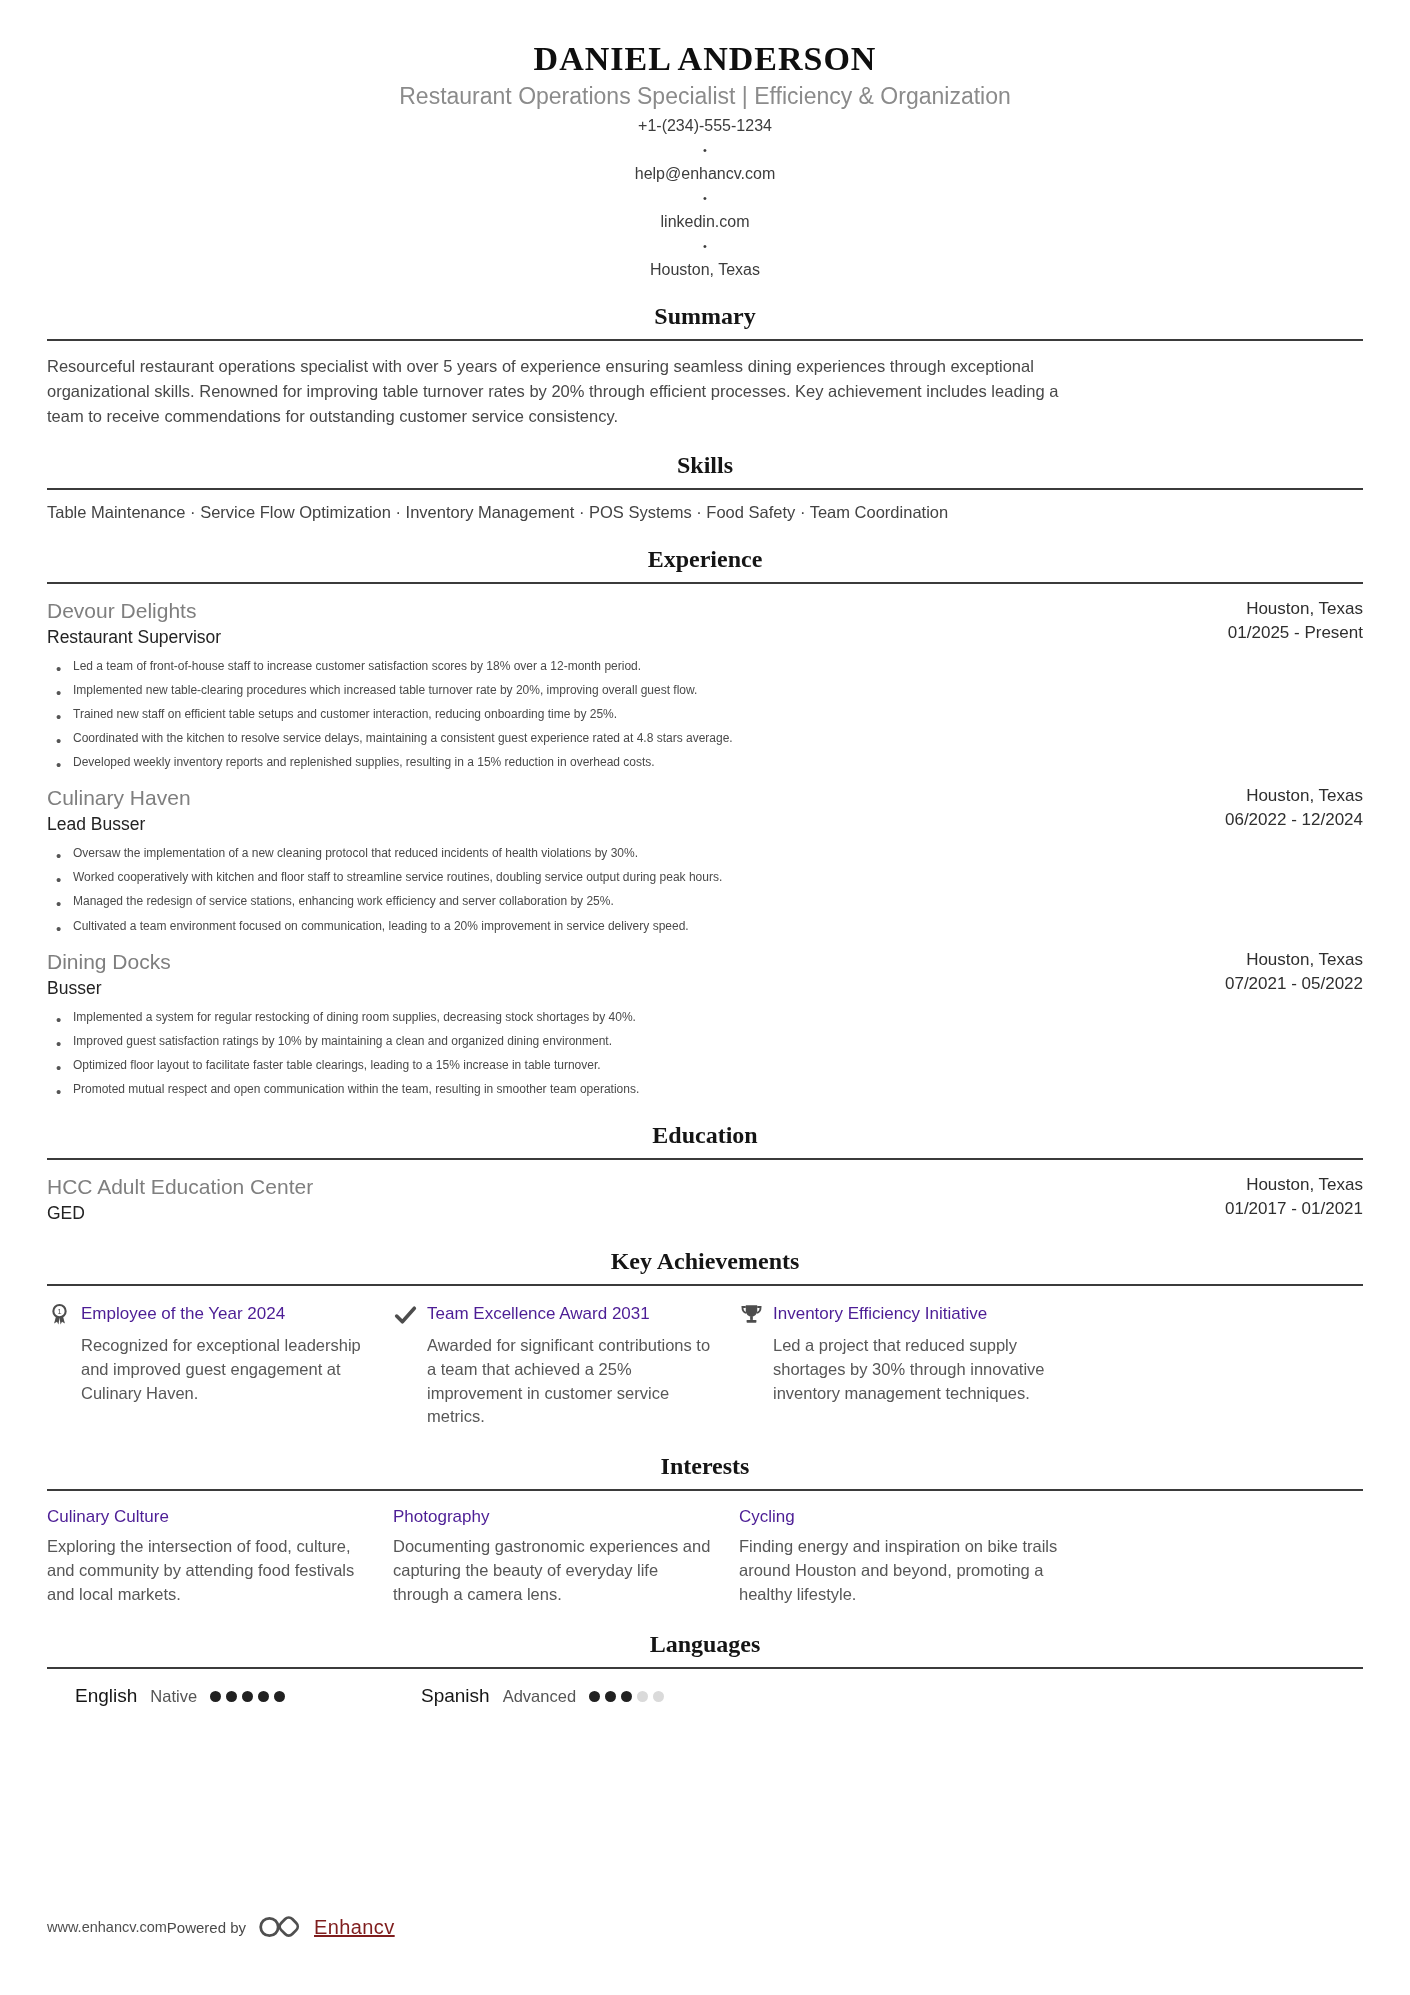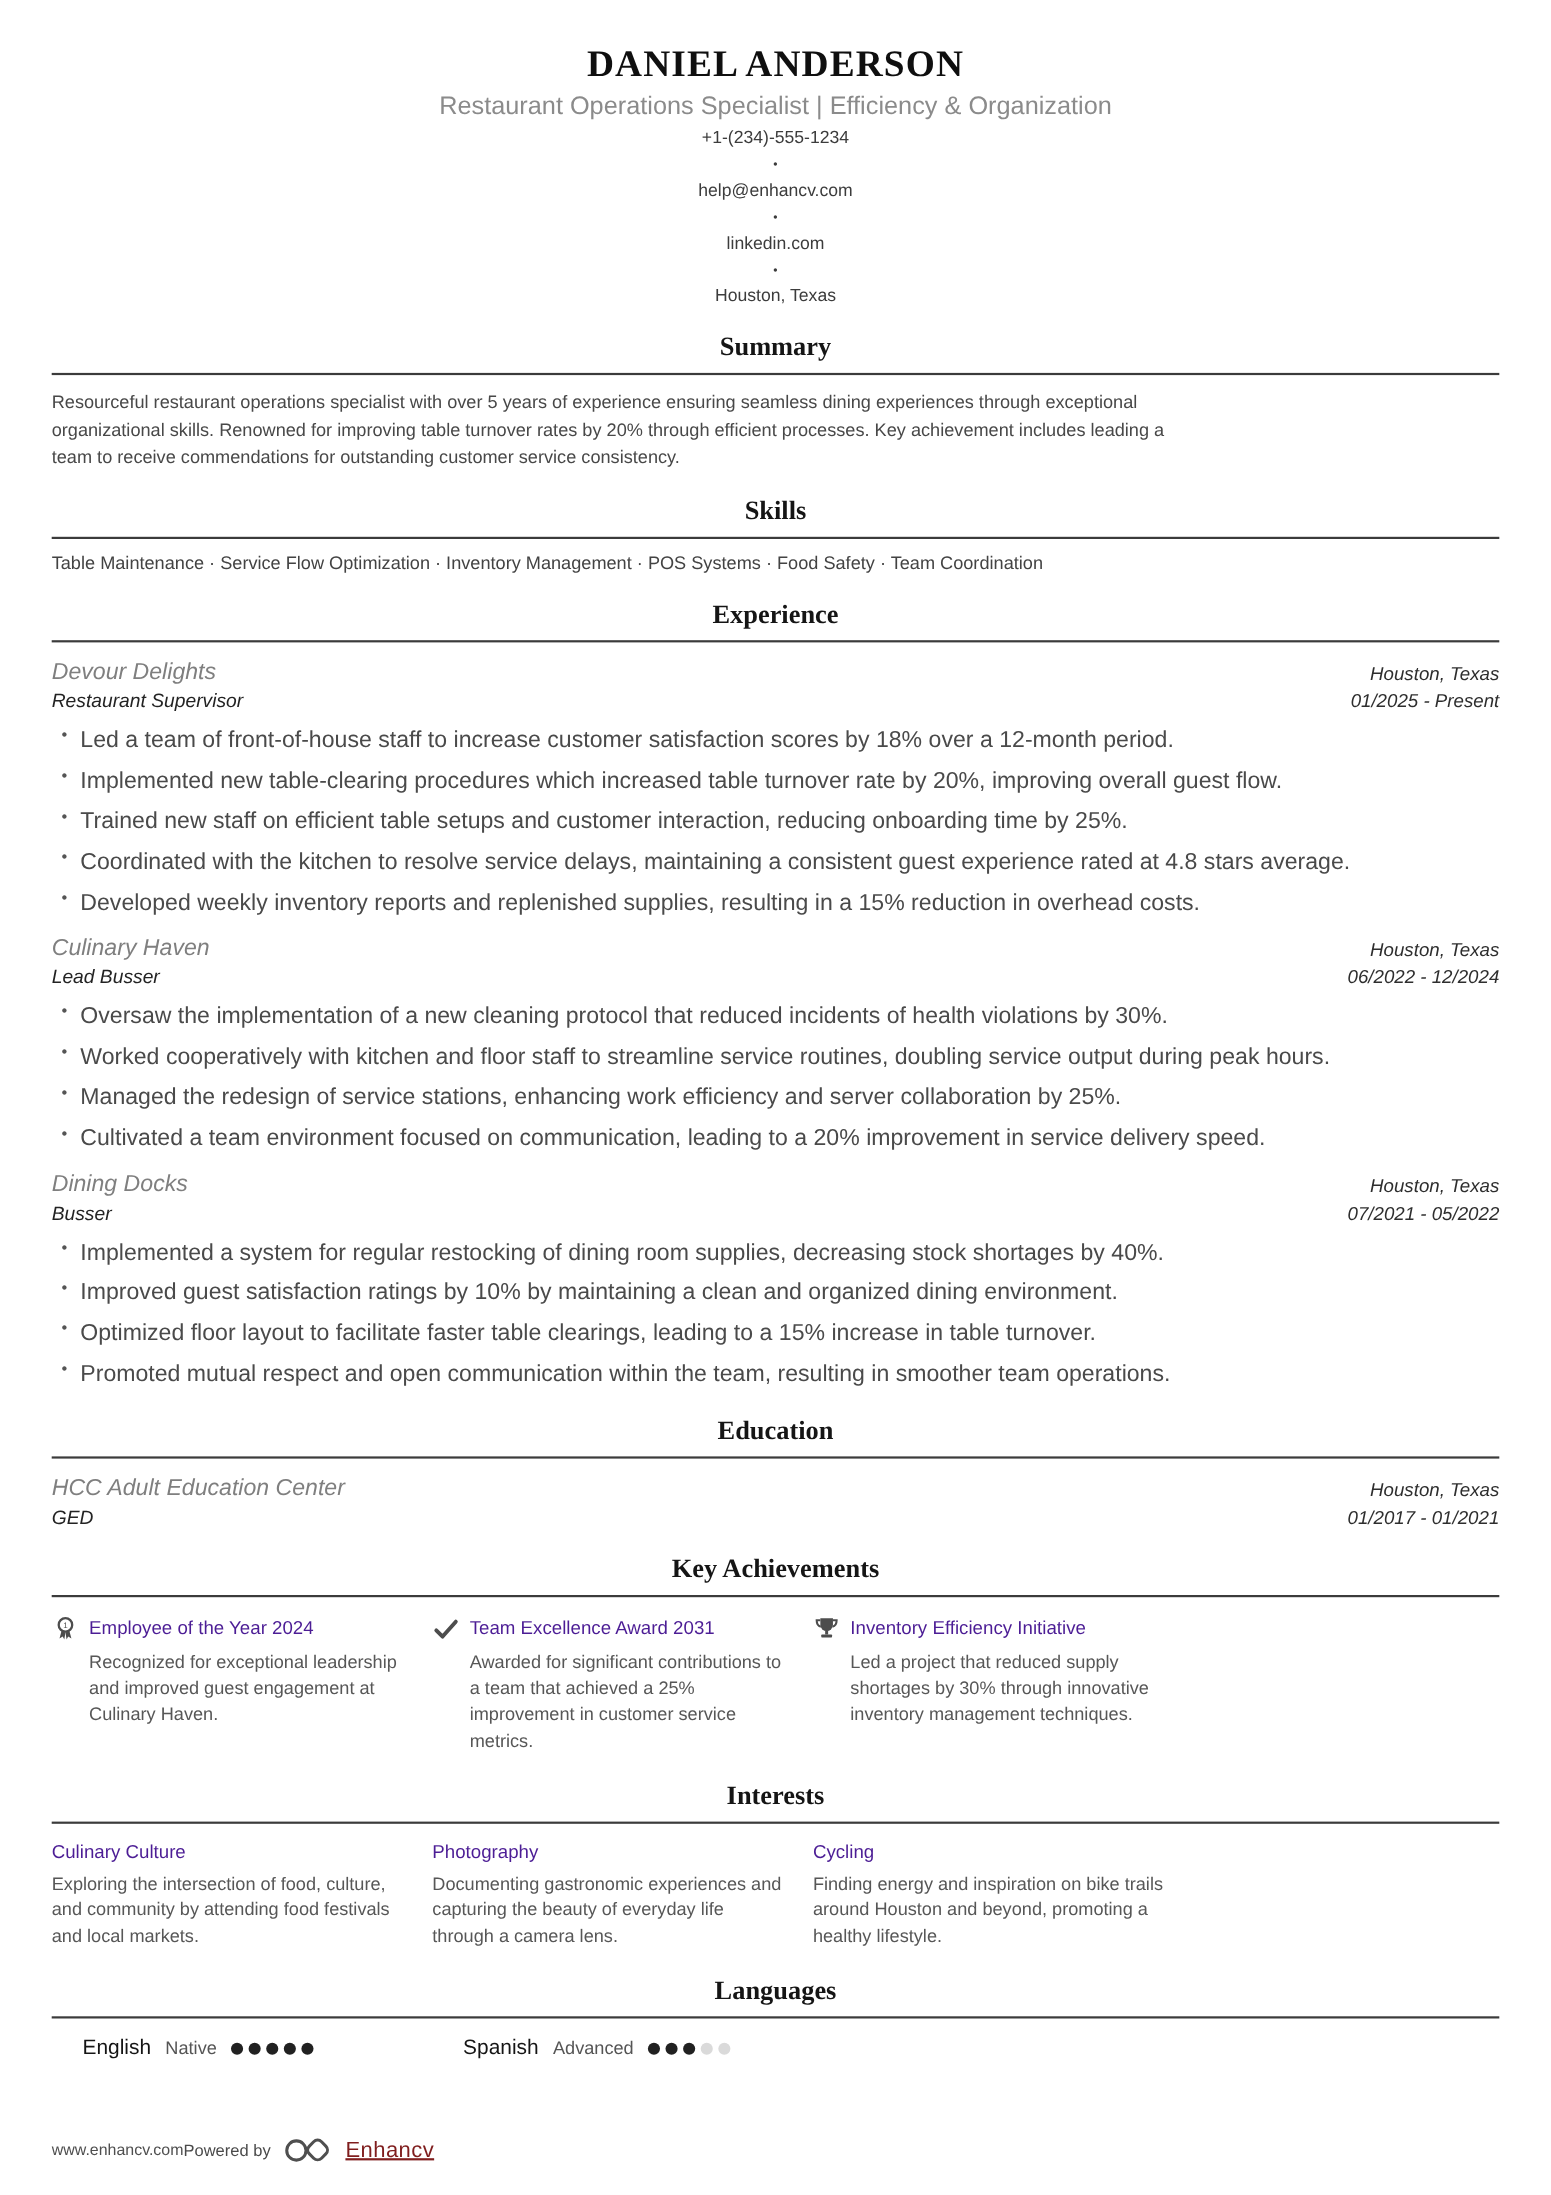--- a/index.html
+++ b/index.html
@@ -28,28 +28,28 @@
   .sec-title {
     font-family:"Liberation Serif", serif; font-weight:700;
     font-size:24px; color:#151515; text-align:center;
     margin:0; padding-bottom:9px; border-bottom:2px solid #3b3b3b;
   }
   .summary-text { font-size:16.5px; line-height:1.5; color:#484848; max-width:1050px; margin:13px 0 0; }
   .skills-line  { font-size:16.5px; color:#434343; margin:13px 0 0; }
 
   
   .entry { margin-top:15px; }
-  .entry-row { display:flex; justify-content:space-between; align-items:flex-end;font-style:italic; }
+  .entry-row { display:flex; justify-content:space-between; align-items:flex-start; }
   .company { font-size:21px; color:#7f7f7f; }
   .loc, .dates { font-size:17px; color:#2e2e2e; }
   .role { font-size:17.5px; color:#232323; margin-top:4px; }
   ul.bullets { list-style:none; margin:10px 0 0; padding:0 0 0 9px; }
   ul.bullets li {
     position:relative; padding-left:17px; margin-bottom:7px;
-    font-size:21px; line-height:1.42; color:#4a4a4a;
+    font-size:12px; line-height:1.42; color:#4a4a4a;
   }
   ul.bullets li::before { content:"•"; position:absolute; left:0; top:0; color:#555; font-size:15px; }
 
   
   .grid3 { display:grid; grid-template-columns:repeat(3, 330px); column-gap:16px; margin-top:16px; }
   .ach-head { display:flex; align-items:center; gap:9px; }
   .ach-icon { width:25px; height:25px; flex:none; }
   .ach-title, .int-title { font-size:17px; color:#4c1d95; }
   .ach-desc { margin:7px 0 0 34px; font-size:16.5px; line-height:1.45; color:#575757; max-width:295px; }
   .int-desc { margin:8px 0 0; font-size:16.5px; line-height:1.45; color:#575757; max-width:320px; }

